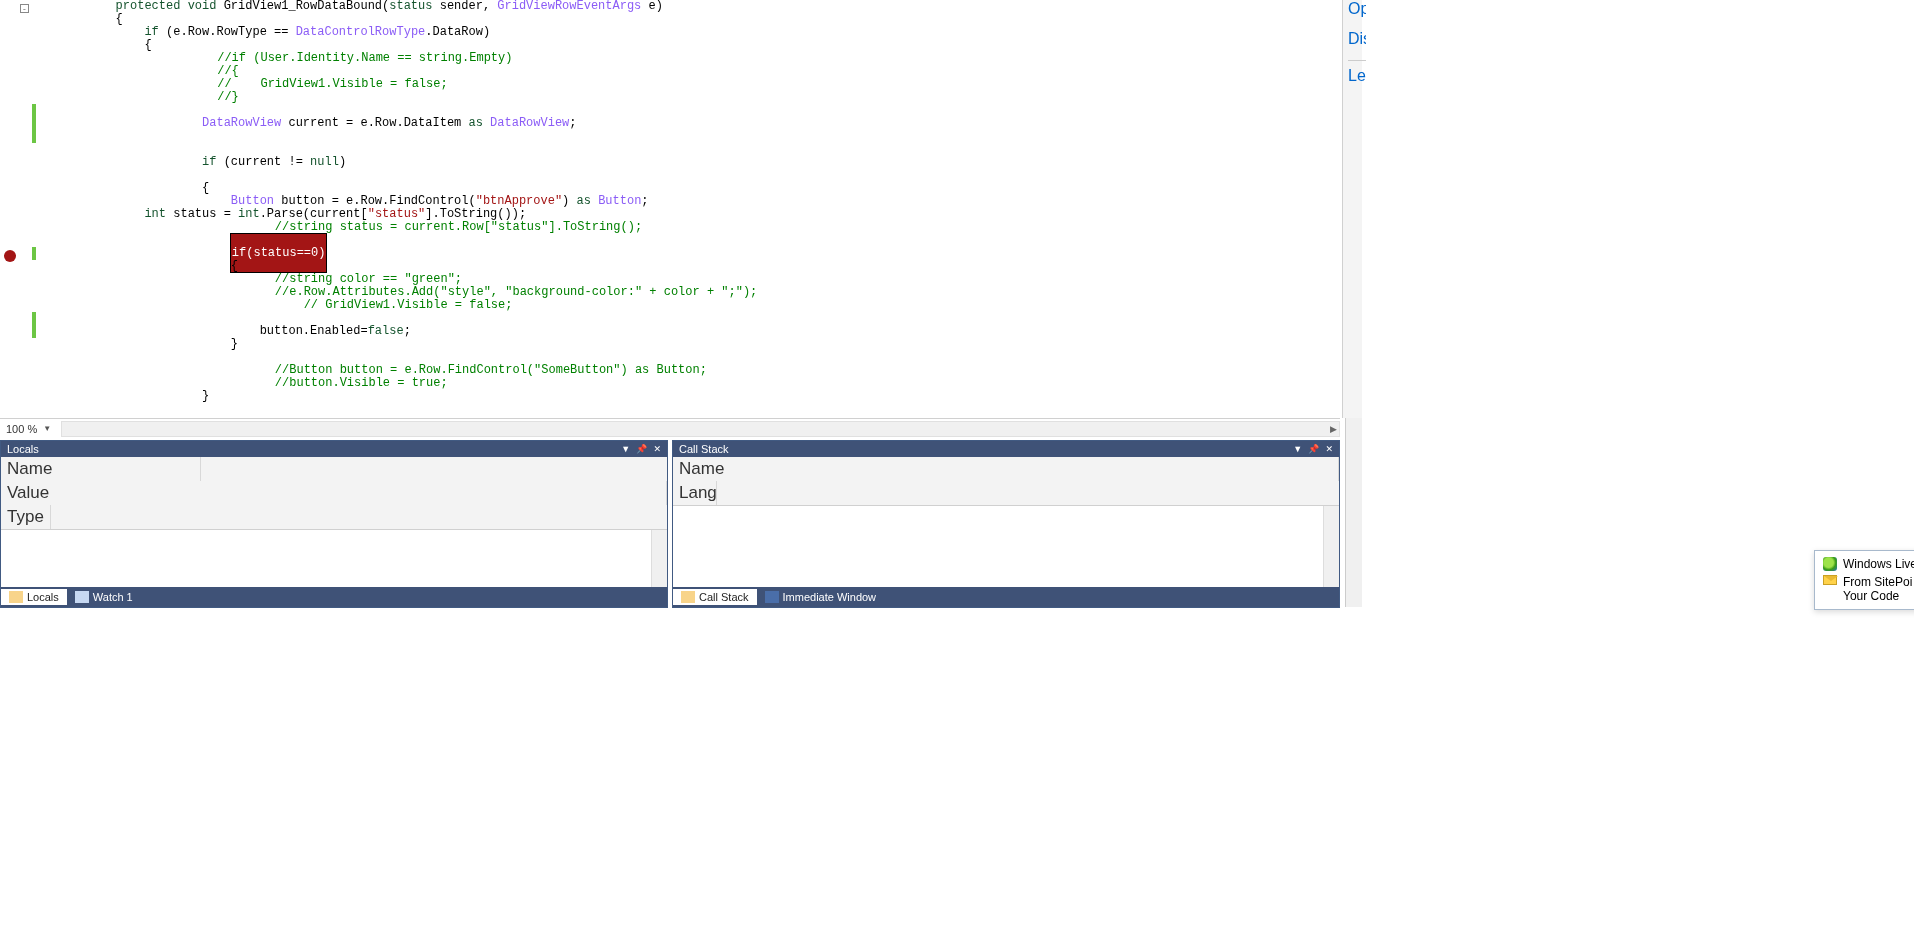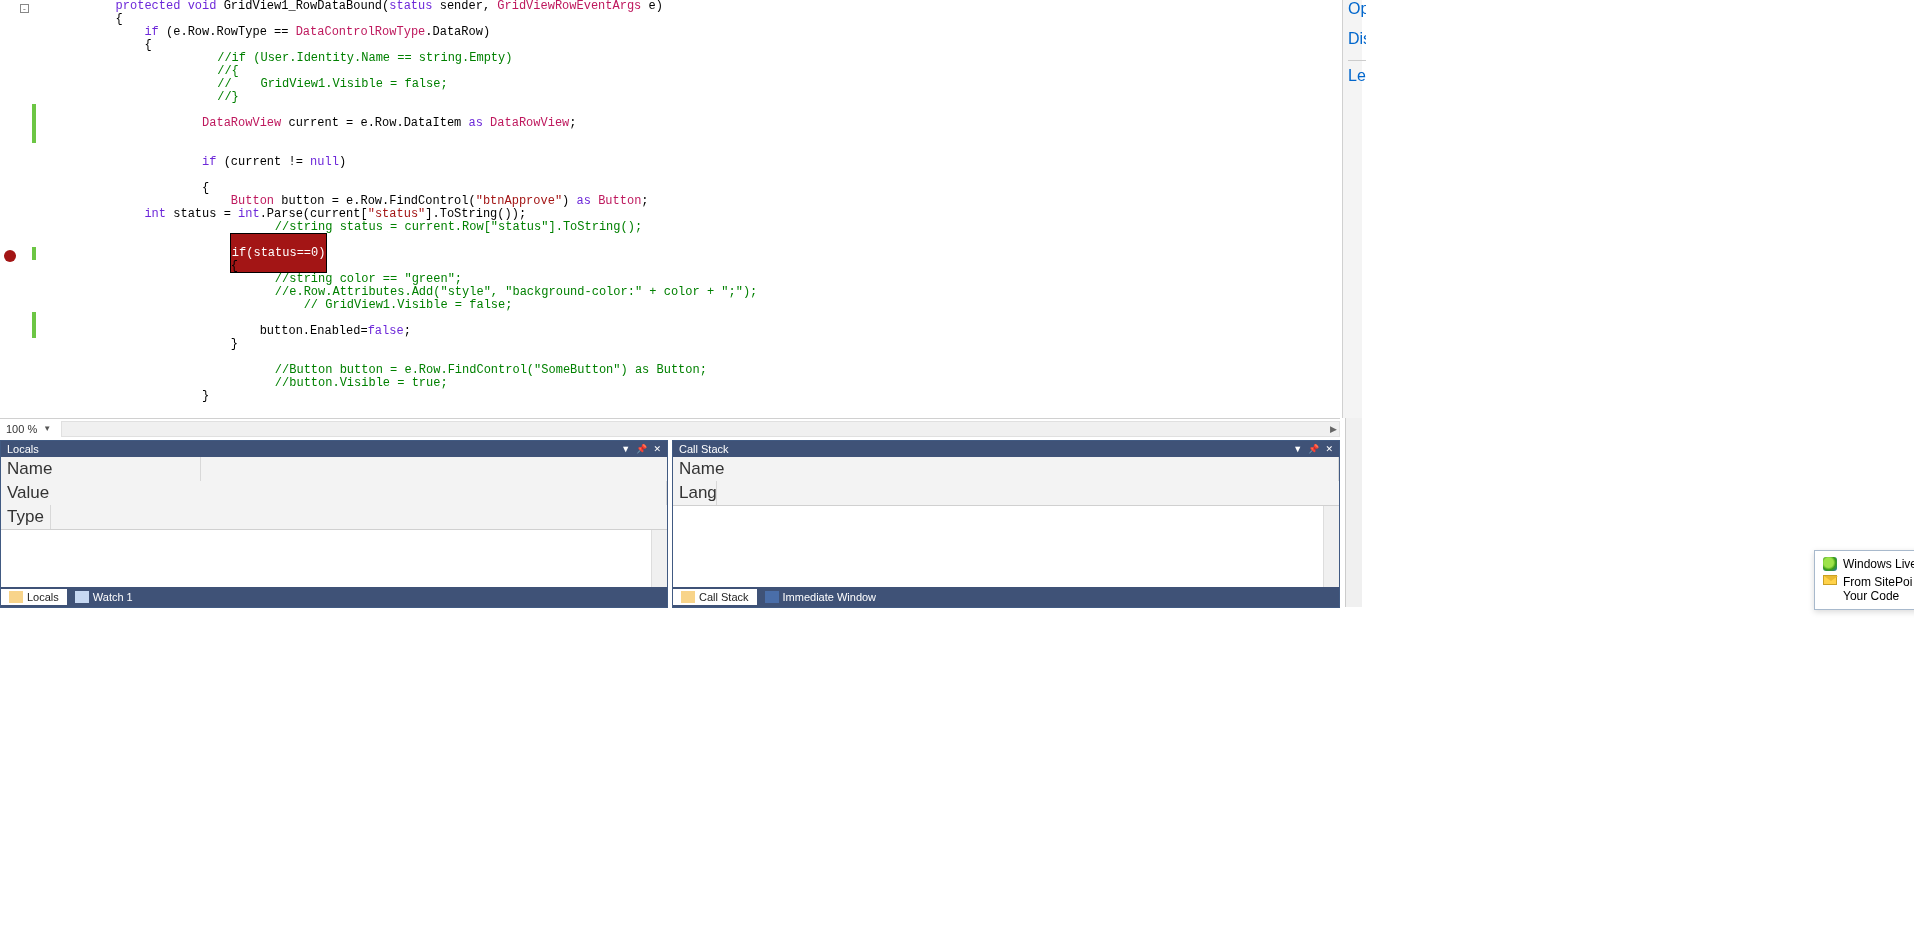--- a/index.html
+++ b/index.html
@@ -60,22 +60,22 @@
   }
   .code-area {
     flex: 1;
     background: #fff;
     padding-left: 20px;
     white-space: pre;
     line-height: 13px;
     overflow: hidden;
     position: relative;
   }
-  .kw { color: #6d28d9; }
-  .type { color: #be185d; }
+  .kw { color: #14532d; }
+  .type { color: #8b5cf6; }
   .str { color: #a31515; }
   .cmt { color: #008000; margin-left: 44px; }
   .highlight-current {
     background: #a31515;
     color: #fff;
     outline: 1px solid #000;
     padding: 12px 1px;
   }
   .vscroll {
     width: 17px;

